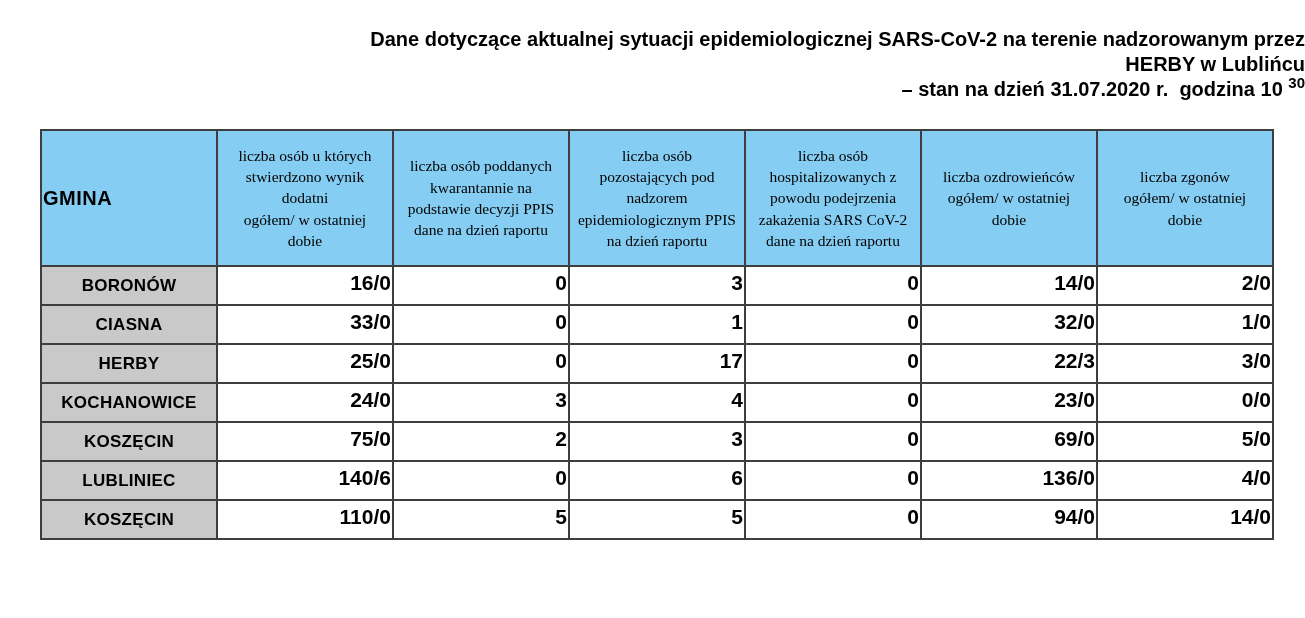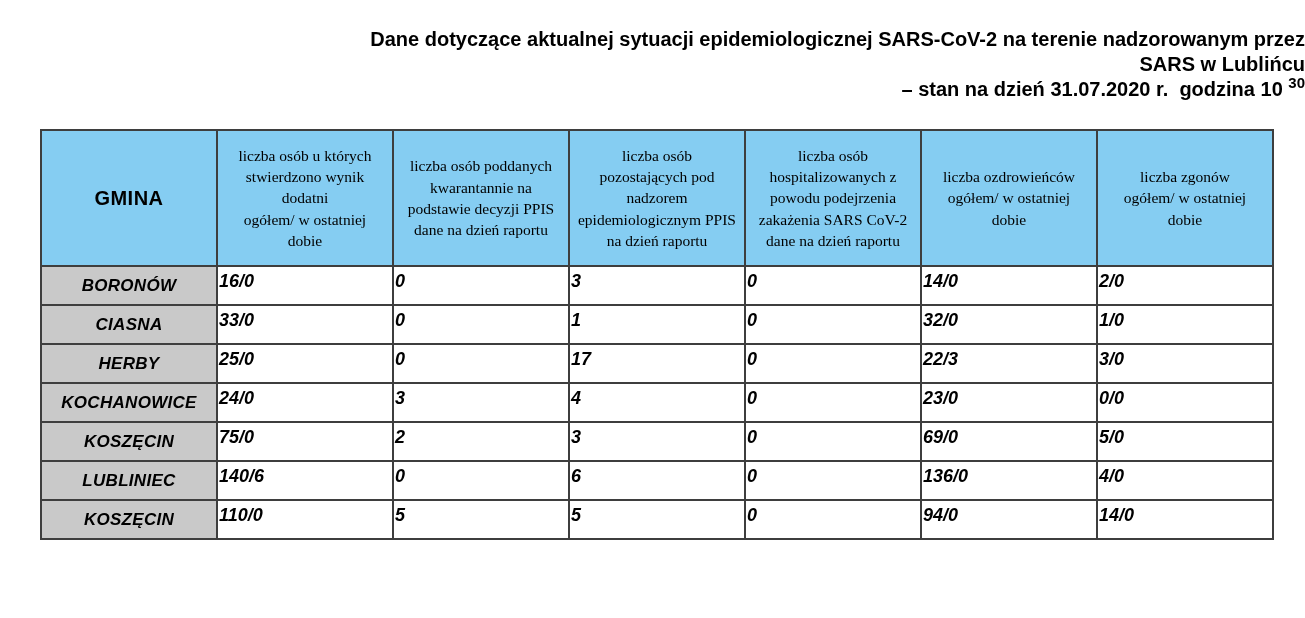--- a/index.html
+++ b/index.html
@@ -54,47 +54,47 @@
     vertical-align: middle;
     white-space: pre-line;
     padding: 2px 4px;
   }
   th.corner-hdr {
     background: #85cdf2;
     font-family: "Liberation Sans", sans-serif;
     font-weight: bold;
     font-size: 20px;
     letter-spacing: 0.5px;
-    text-align: center;
+    text-align: left;
     vertical-align: middle;
   }
-  .data-table tbody tr { height: 39px; font-style: italic; }
+  .data-table tbody tr { height: 39px; }
   td.row-label {
     background: #c9c9c9;
     font-weight: bold;
     font-size: 17px;
     text-align: center;
     vertical-align: middle;
     letter-spacing: 0.3px;
   }
   td.cell-val {
     background: #ffffff;
     font-weight: bold;
-    font-size: 18px;
-    text-align: left;
+    font-size: 21px;
+    text-align: right;
     vertical-align: top;
     padding-top: 4px;
   }
 </style>
 </head>
 <body>
 
 <div class="title-block">
   <div>Dane dotyczące aktualnej sytuacji epidemiologicznej SARS-CoV-2 na terenie nadzorowanym przez</div>
-  <div>SARS w Lublińcu</div>
+  <div>HERBY w Lublińcu</div>
   <div><span>– stan na dzień 31.07.2020 r.&nbsp; godzina 10&nbsp;</span><span class="title-sup">30</span></div>
 </div>
 
 <table class="data-table">
   <colgroup>
     <col style="width:176px">
       <col style="width:176px">
       <col style="width:176px">
       <col style="width:176px">
       <col style="width:176px">

